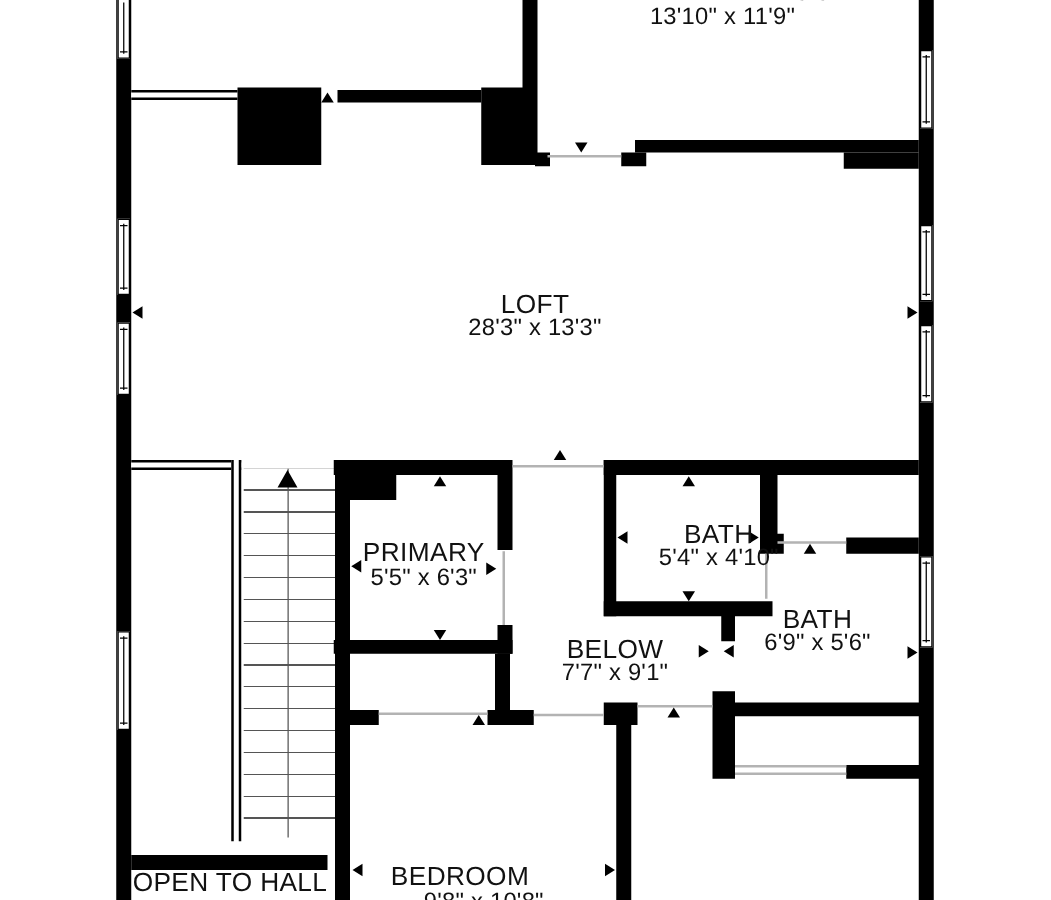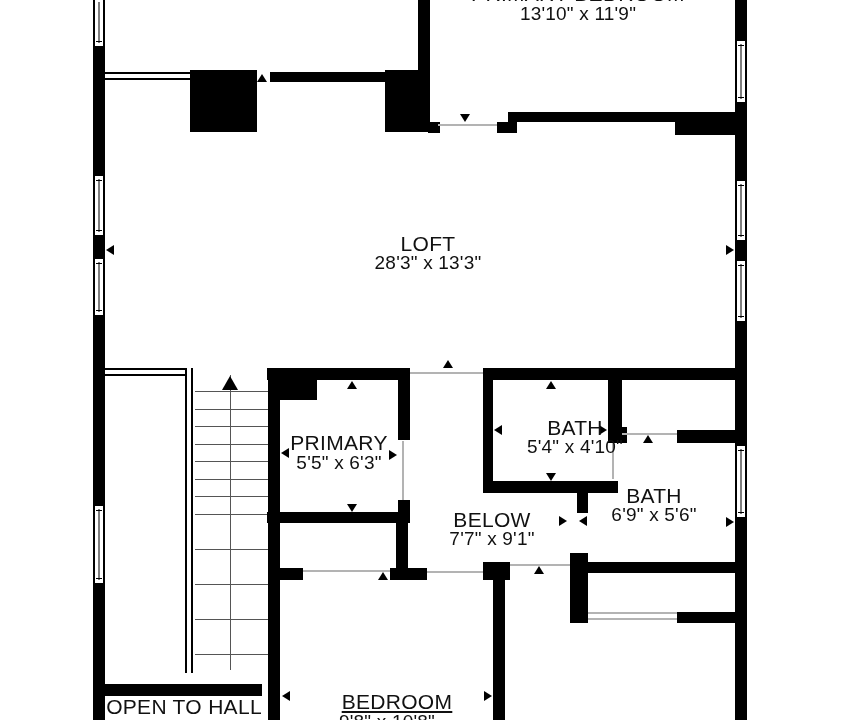--- a/index.html
+++ b/index.html
@@ -158,18 +158,18 @@
 
   <div class="label rname" style="left:575px;top:416px;">BATH</div>
   <div class="label rdims" style="left:575px;top:437px;">5'4" x 4'10"</div>
 
   <div class="label rname" style="left:654px;top:484px;">BATH</div>
   <div class="label rdims" style="left:654px;top:505px;">6'9" x 5'6"</div>
 
   <div class="label rname" style="left:492px;top:508px;">BELOW</div>
   <div class="label rdims" style="left:492px;top:529px;">7'7" x 9'1"</div>
 
-  <div class="label rname" style="left:397px;top:690px;text-decoration:underline;">BEDROOM</div>
+  <div class="label rname" style="left:368px;top:690px;">BEDROOM</div>
   <div class="label rdims" style="left:387px;top:712px;">9'8" x 10'8"</div>
 
   <div class="label rname" style="left:184px;top:695px;">OPEN TO HALL</div>
 
 </div>
 
 </body></html>

